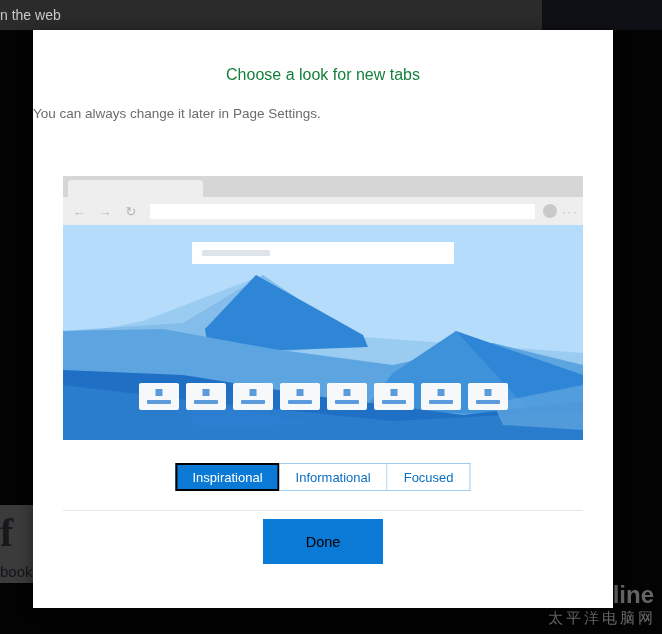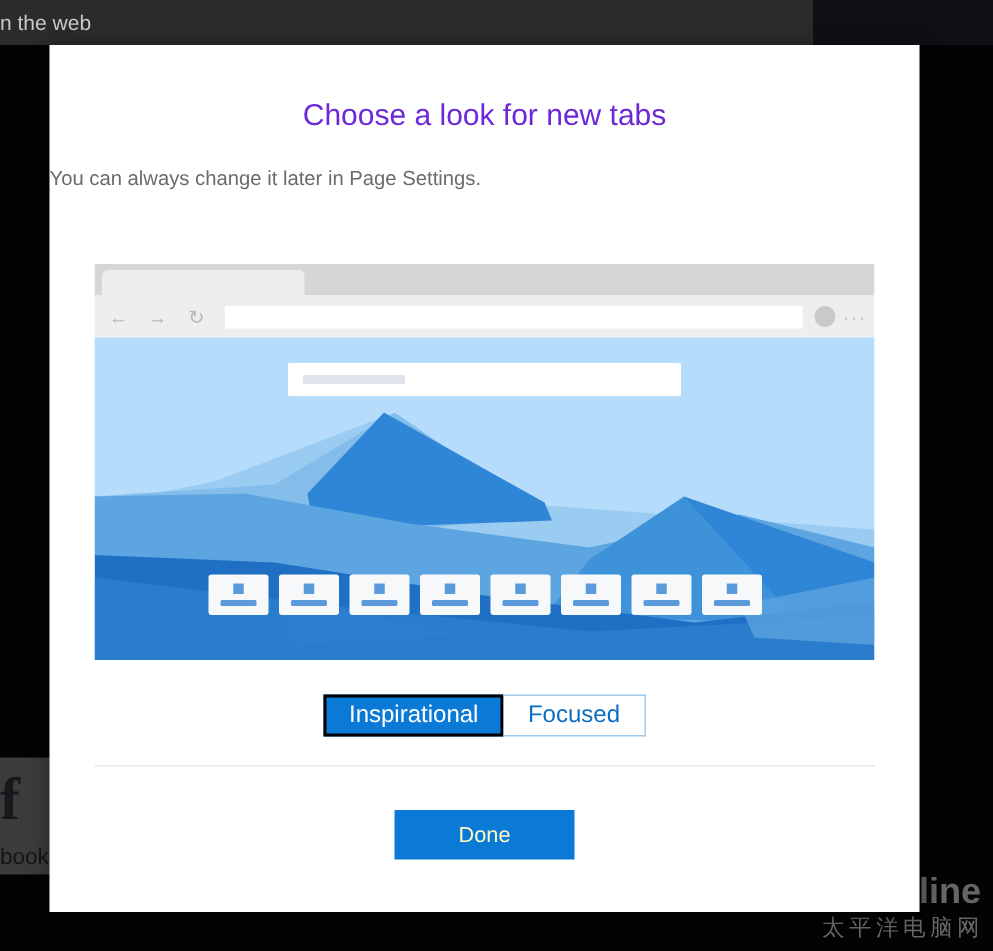--- a/index.html
+++ b/index.html
@@ -93,22 +93,22 @@
     position: absolute;
     left: 33px;
     top: 30px;
     width: 580px;
     height: 578px;
     background: #ffffff;
     box-shadow: 0 2px 14px rgba(0,0,0,0.45);
   }
   #dialog-title {
     text-align: center;
-    font-size: 20px;
-    color: #6d28d9;
+    font-size: 16px;
+    color: #15803d;
     margin-top: 36px;
     font-weight: normal;
   }
   #dialog-subtitle {
     text-align: left;
     font-size: 13.5px;
     color: #6b6b6b;
     margin-top: 22px;
   }
 
@@ -252,21 +252,21 @@
     transform: translateX(-50%);
     top: 433px;
     display: flex;
   }
   .seg-btn {
     height: 28px;
     padding: 0 16px;
     display: flex;
     align-items: center;
     justify-content: center;
-    font-size: 16px;
+    font-size: 13px;
     background: #ffffff;
     color: #0a6fc2;
     border: 1px solid #9ecbee;
     border-left: none;
     box-sizing: border-box;
     cursor: pointer;
     white-space: nowrap;
   }
   .seg-btn:first-child { border-left: 1px solid #9ecbee; }
   .seg-btn.selected {
@@ -282,25 +282,25 @@
     left: 30px;
     right: 30px;
     top: 480px;
     height: 1px;
     background: #e6e6e6;
   }
   #done-button {
     position: absolute;
     left: 50%;
     transform: translateX(-50%);
-    top: 510px;
+    top: 489px;
     width: 120px;
-    height: 33px;
+    height: 45px;
     background: #0a7ad6;
-    color: #fef9c3;
+    color: #000000;
     font-size: 14.5px;
     border: none;
     cursor: pointer;
     font-family: "Liberation Sans", sans-serif;
   }
 </style>
 </head>
 <body>
 
 <div id="backdrop">
@@ -397,19 +397,20 @@
         <div class="tile">
           <div class="tile-icon"></div>
           <div class="tile-label"></div>
         </div>
       </div>
     </div>
   </div>
 
   <div id="style-toggle">
     <div class="seg-btn selected">Inspirational</div>
+    <div class="seg-btn">Informational</div>
     <div class="seg-btn">Focused</div>
   </div>
 
   <div id="dialog-divider"></div>
 
   <button id="done-button">Done</button>
 </div>
 
 </body></html>

